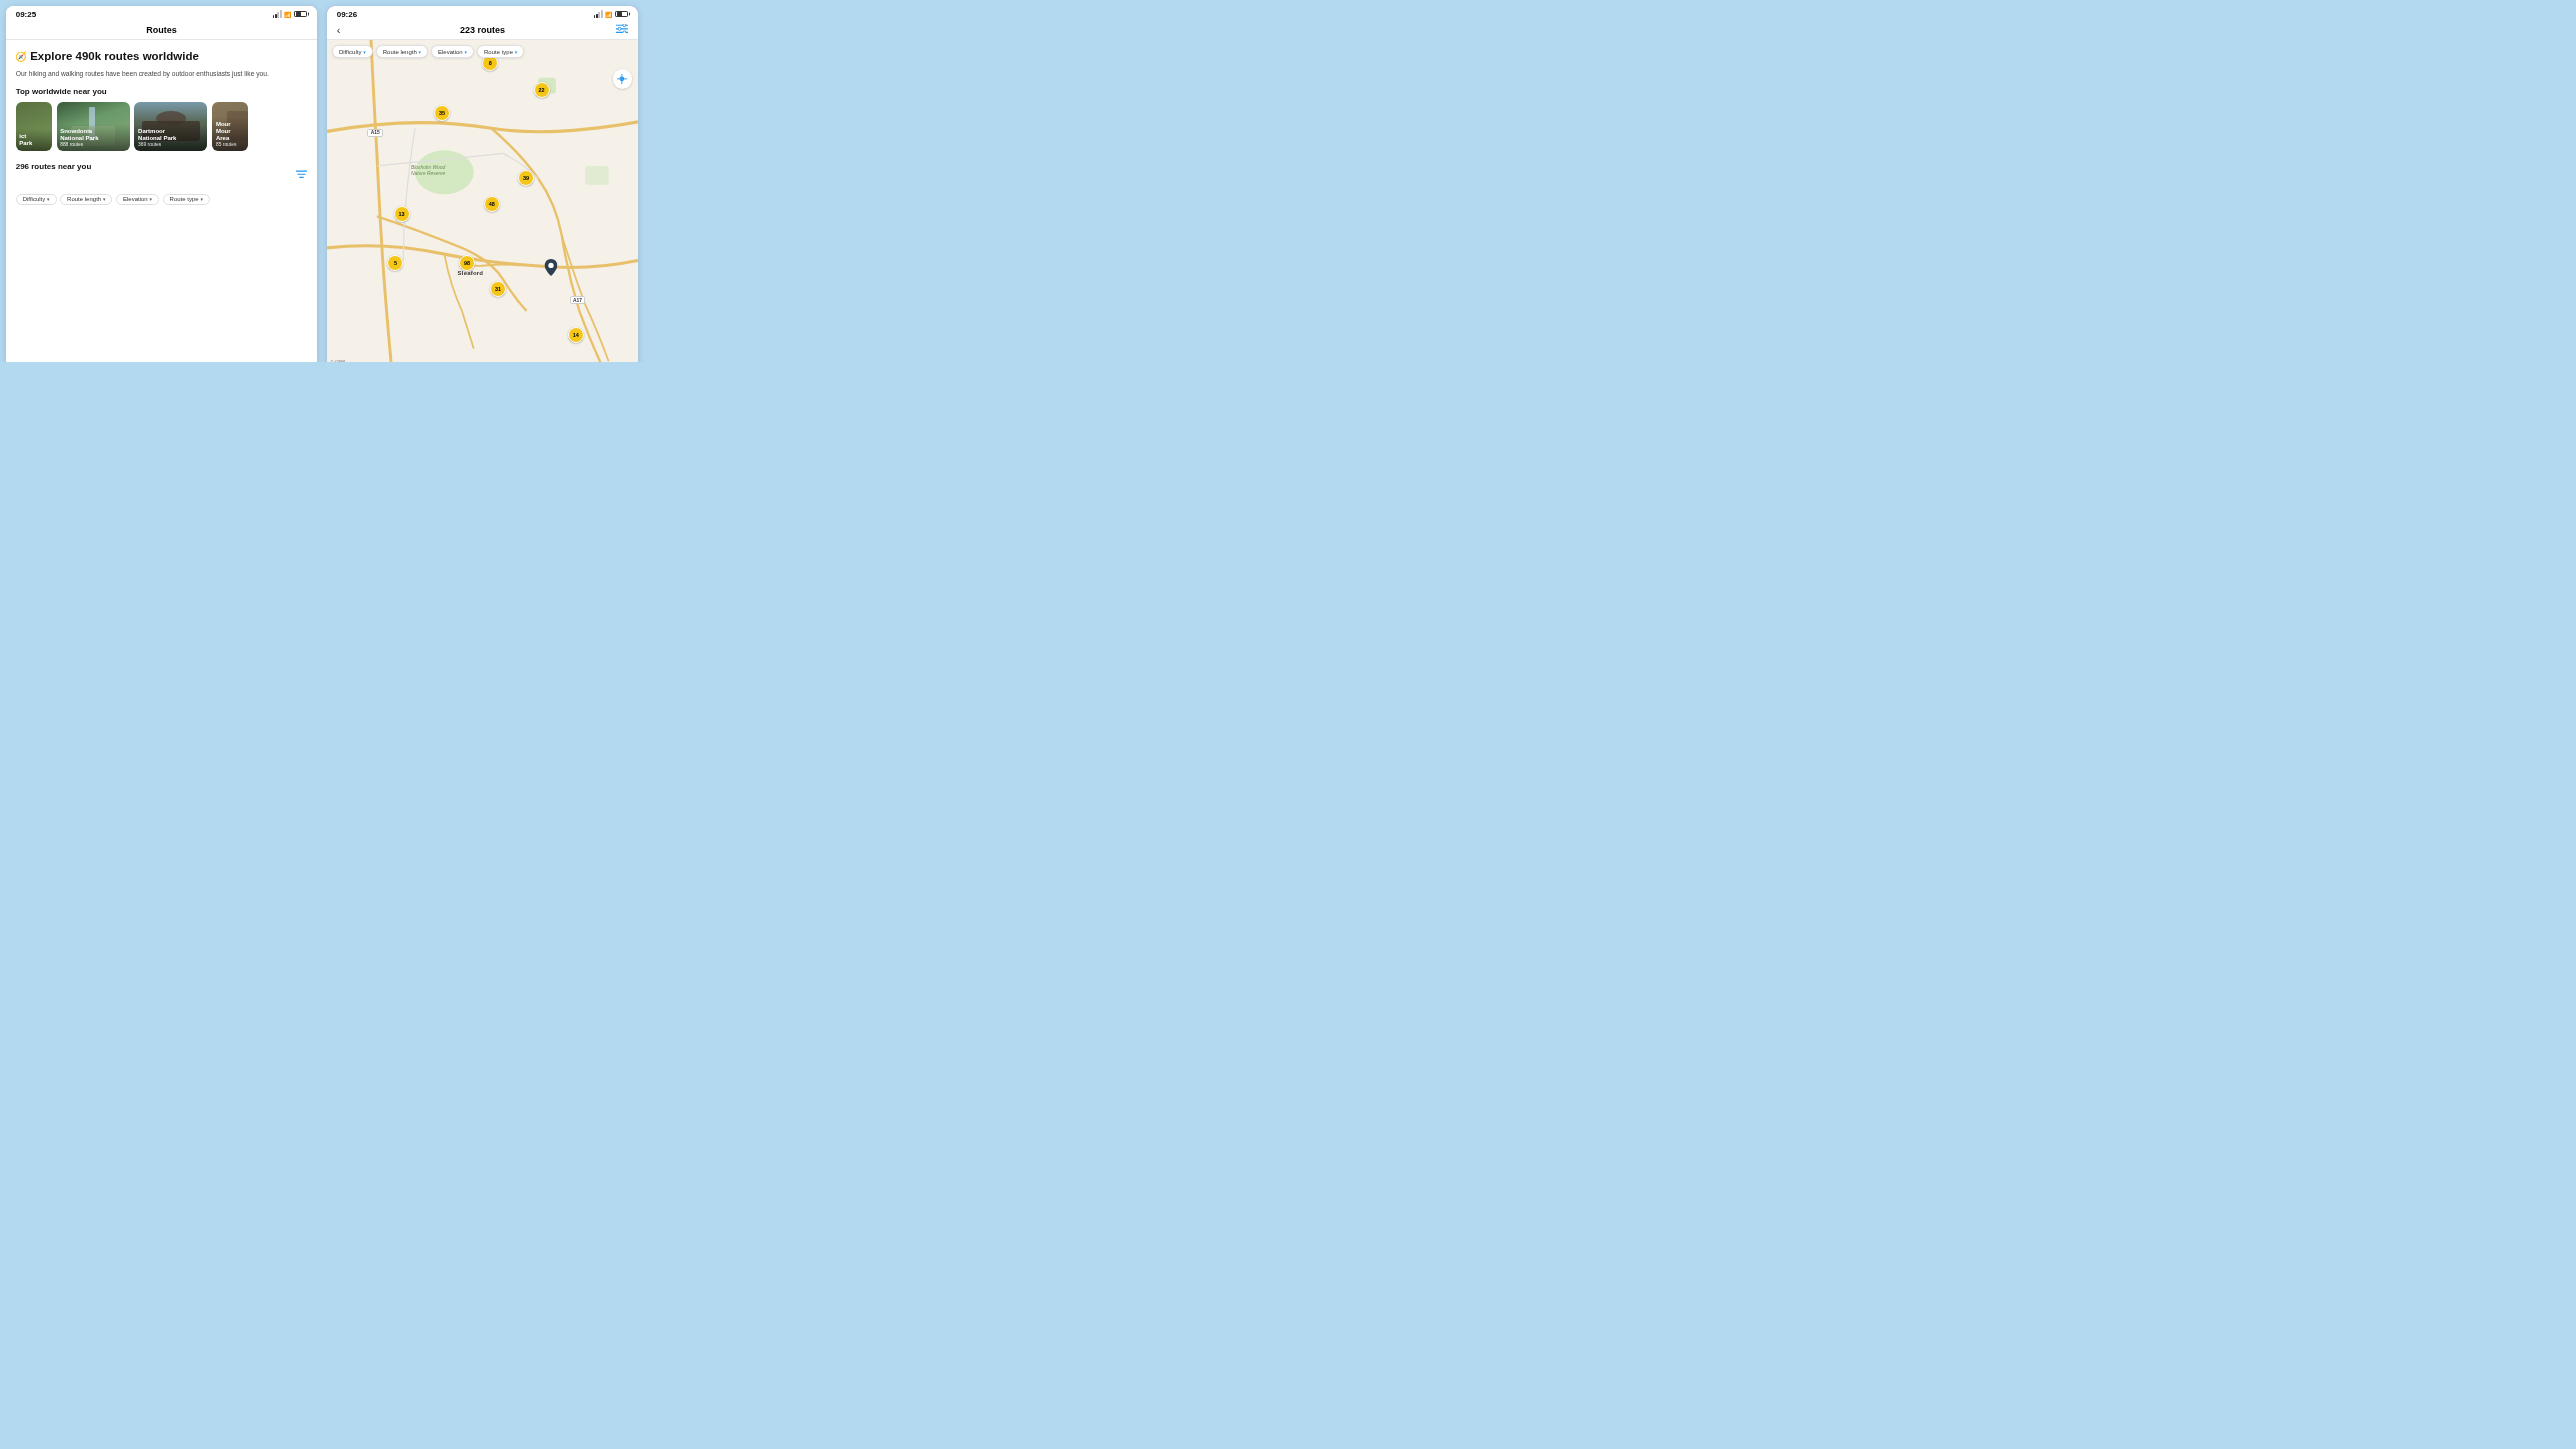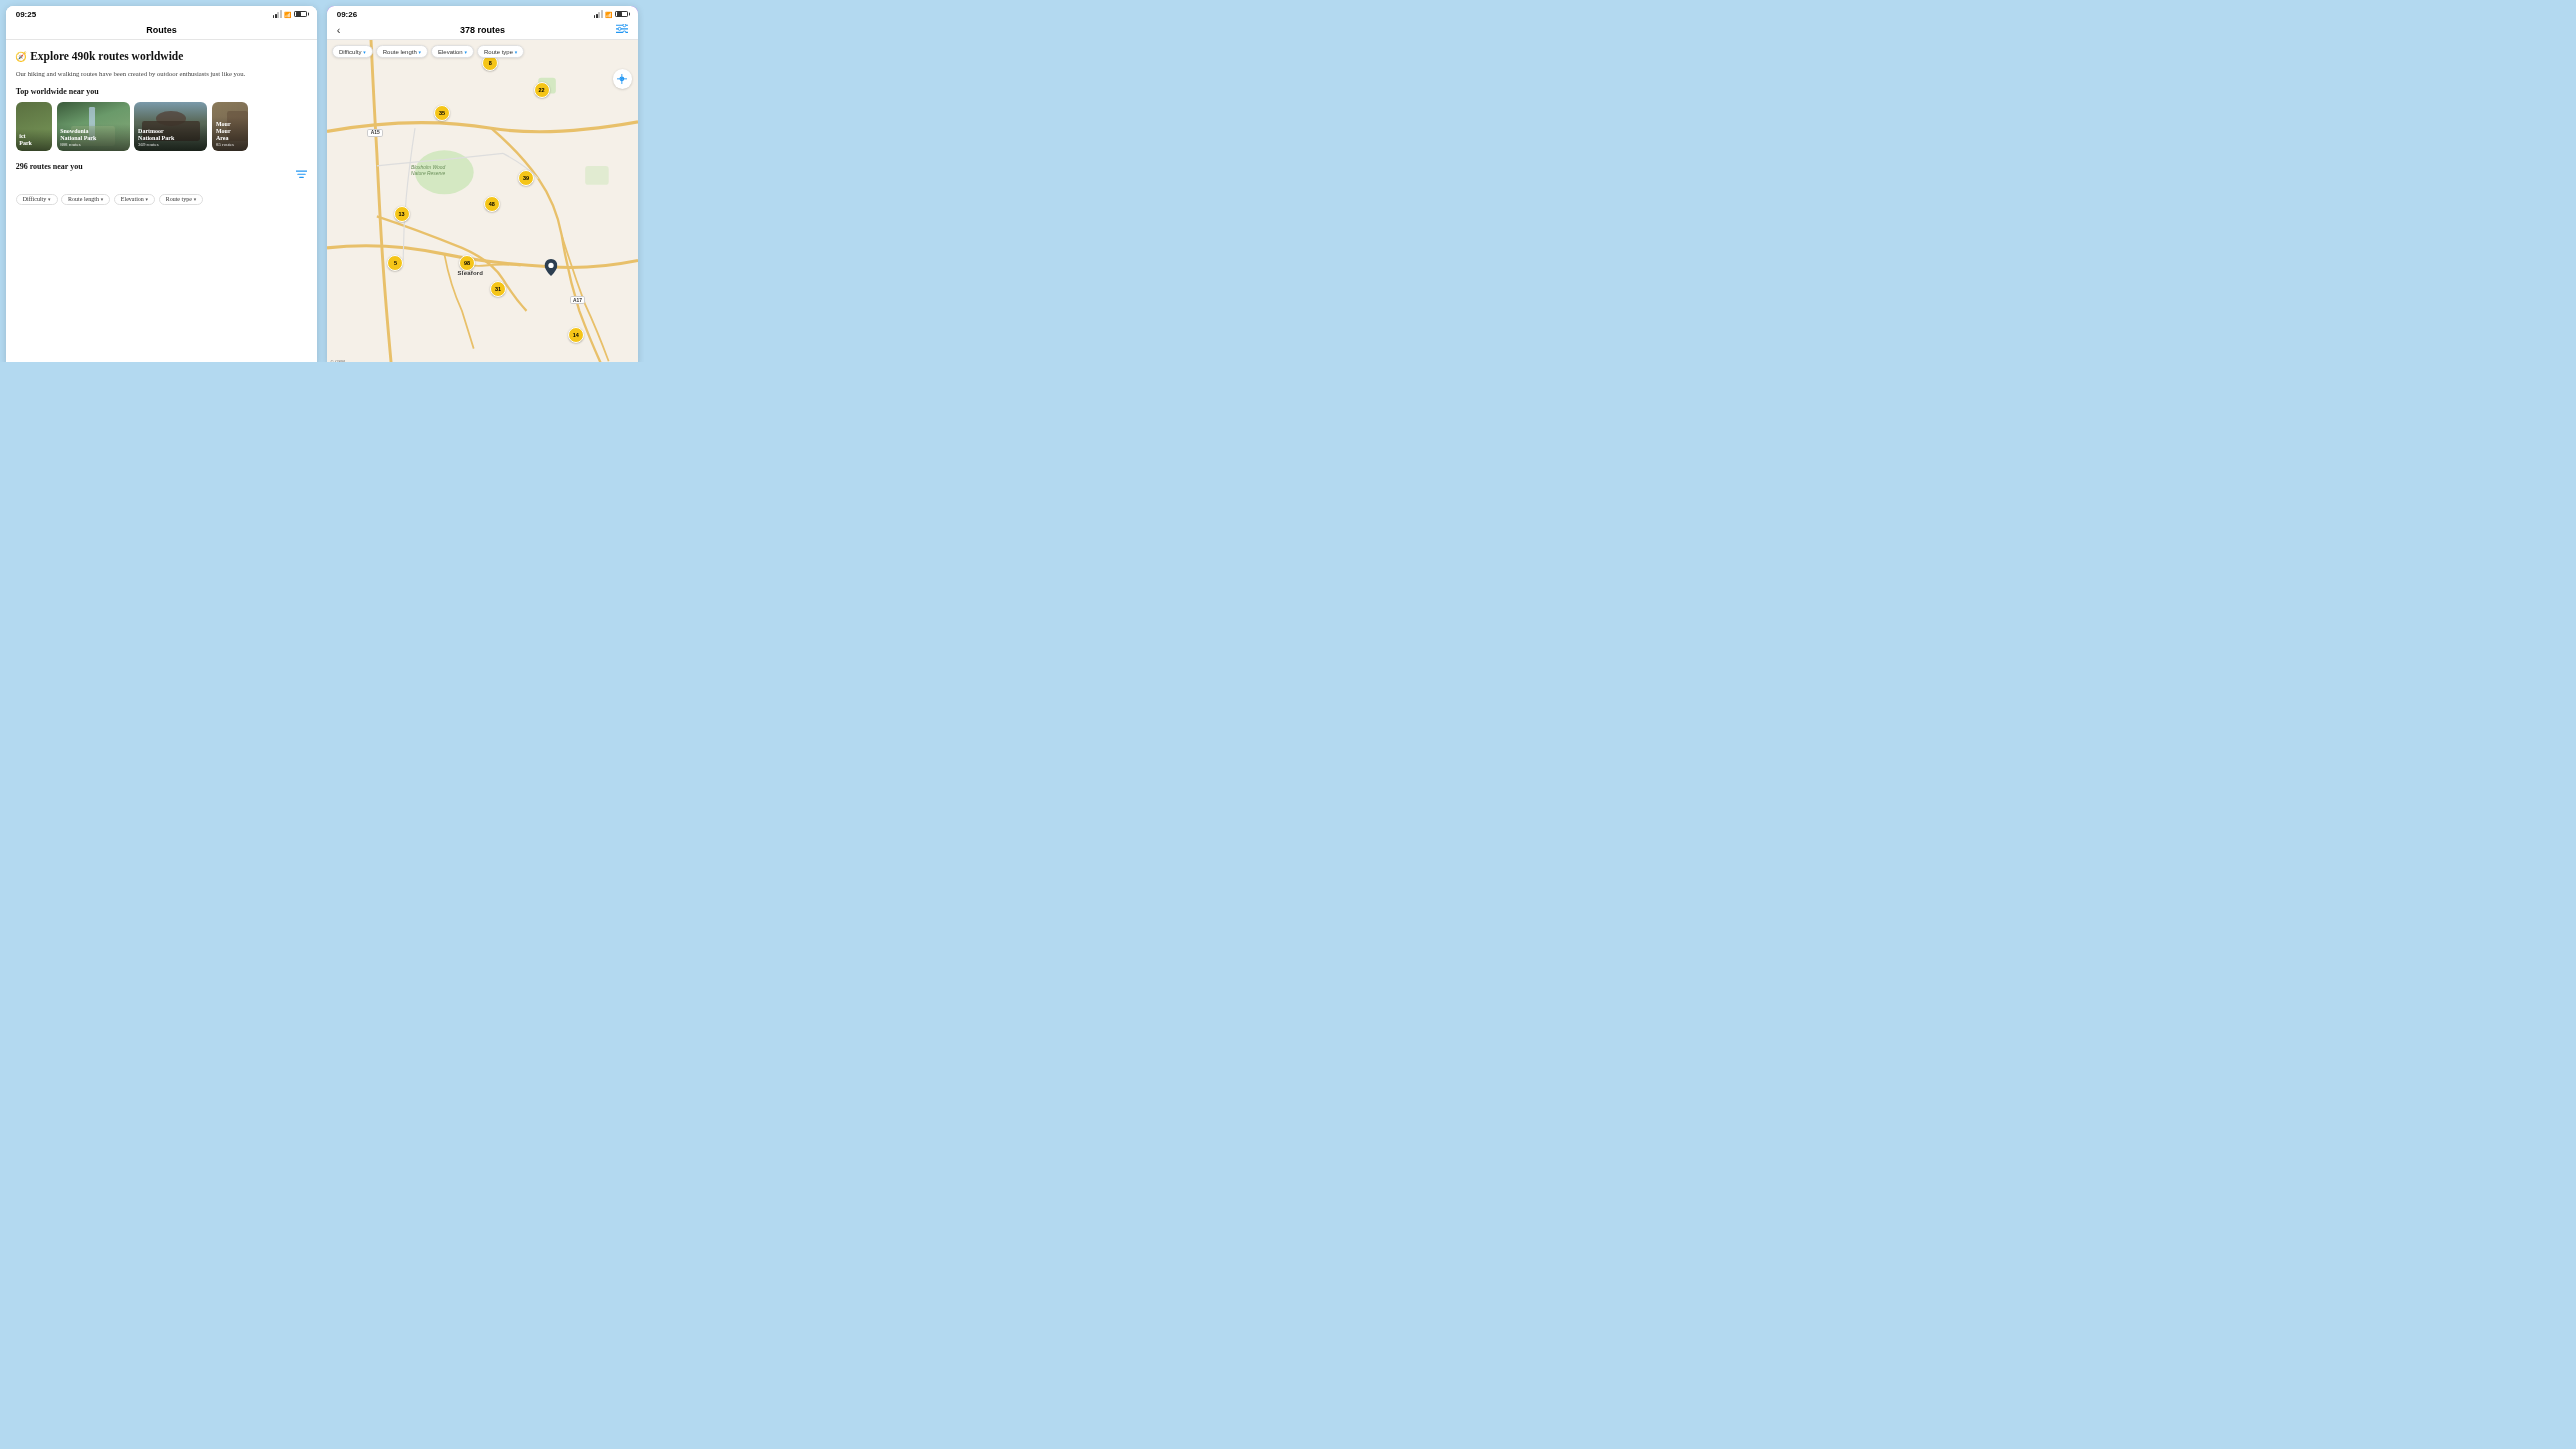--- a/index.html
+++ b/index.html
@@ -133,21 +133,20 @@
       right: 9.7px;
       cursor: pointer;
     }
 
     
     .left-content {
       flex: 1;
       overflow-y: auto;
       padding: 8.5px 9.7px;
       background: #fff;
-      font-family: Liberation Serif, serif;
     }
     .hero-title {
       font-size: 11.5px;
       font-weight: 700;
       color: #111;
       line-height: 1.3;
       margin-bottom: 4.9px;
     }
     .hero-subtitle {
       font-size: 6.7px;
@@ -491,21 +490,21 @@
         </div>
         <span class="wifi-icon">📶</span>
         <div class="battery-icon">
           <div class="battery-fill"></div>
         </div>
       </div>
     </div>
 
     <div class="nav-bar">
       <span class="nav-back">‹</span>
-      <span class="nav-title">378 routes</span>
+      <span class="nav-title">223 routes</span>
       <div class="nav-filter">
         <svg width="12" height="9.7" viewBox="0 0 20 16" fill="none">
           <line x1="0" y1="2" x2="20" y2="2" stroke="#2196F3" stroke-width="2" stroke-linecap="round"></line>
           <circle cx="14" cy="2" r="2.5" fill="#fff" stroke="#2196F3" stroke-width="1.5"></circle>
           <line x1="0" y1="8" x2="20" y2="8" stroke="#2196F3" stroke-width="2" stroke-linecap="round"></line>
           <circle cx="6" cy="8" r="2.5" fill="#fff" stroke="#2196F3" stroke-width="1.5"></circle>
           <line x1="0" y1="14" x2="20" y2="14" stroke="#2196F3" stroke-width="2" stroke-linecap="round"></line>
           <circle cx="14" cy="14" r="2.5" fill="#fff" stroke="#2196F3" stroke-width="1.5"></circle>
         </svg>
       </div>

